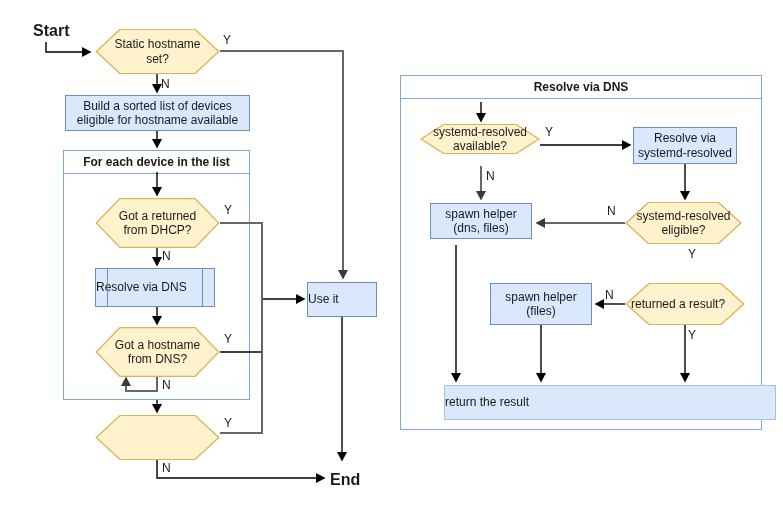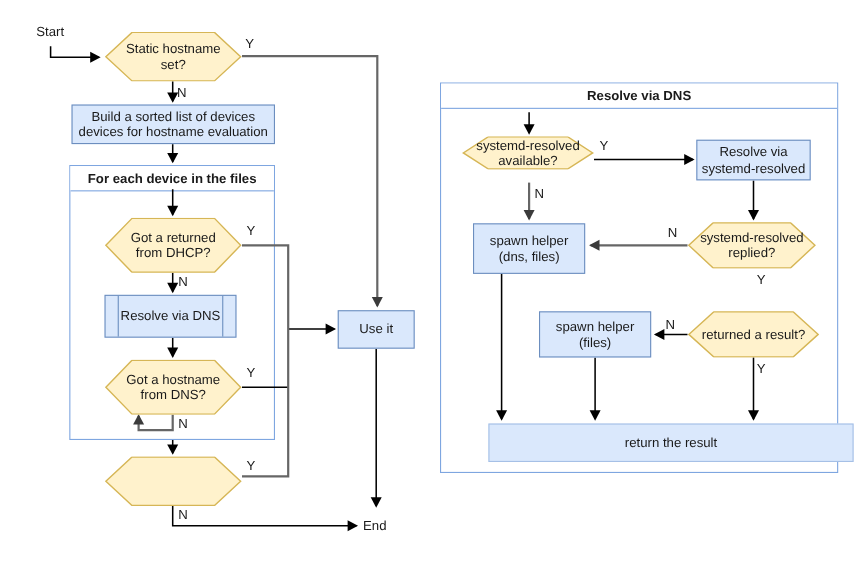--- a/index.html
+++ b/index.html
@@ -2,47 +2,47 @@
 <html><head>
 <meta charset="utf-8">
 <style>
   html,body { margin:0; padding:0; background:#ffffff; }
   #canvas {
     position:relative; width:783px; height:516px; overflow:hidden;
     font-family:"Liberation Sans", sans-serif; color:#1a1a1a; background:#ffffff;
   }
   svg.wires { position:absolute; left:0; top:0; z-index:2; }
   .node {
-    position:absolute; display:flex; align-items:center; justify-content:center;
+    position:absolute; display:flex; align-items:center; justify-content:flex-start;
     text-align:center; font-size:12px; line-height:1.18; z-index:3; box-sizing:border-box;
   }
   .hex svg.shape { position:absolute; inset:0; width:100%; height:100%; }
   .hex .lbl { position:relative; z-index:1; padding:0 12px; }
   .rect { background:#DAE8FC; border:1px solid #6C8EBF; }
   .rect.light { border-color:#a6c0e6; }
   .subproc { background:#DAE8FC; border:1px solid #6C8EBF; }
   .subproc .bar { position:absolute; top:0; bottom:0; width:0; border-left:1px solid #6C8EBF; }
   .subproc .bar.l { left:11px; }
   .subproc .bar.r { right:11px; }
   .container { position:absolute; border:1.5px solid #7EA6E0; background:transparent; z-index:1; box-sizing:border-box; }
   .container .title {
     position:absolute; left:0; right:0; top:0; height:22px; background:#ffffff;
     border-bottom:1.5px solid #7EA6E0; font-weight:bold; font-size:12px;
     display:flex; align-items:center; justify-content:center; z-index:1;
   }
   .elbl { position:absolute; font-size:12px; z-index:4; }
-  .tlbl { position:absolute; font-size:12px; z-index:4; }
+  .tlbl { position:absolute; font-size:16px; z-index:4;font-weight:bold; }
 </style>
 </head>
 <body>
 
 <div id="canvas">
 
   <div class="container" style="left:63px;top:150px;width:187px;height:250px;">
-    <div class="title">For each device in the files</div>
+    <div class="title">For each device in the list</div>
   </div>
   <div class="container" style="left:400px;top:75px;width:362px;height:355px;">
     <div class="title">Resolve via DNS</div>
   </div>
 
   <svg class="wires" width="783" height="516">
     <defs>
       <marker id="ab" markerUnits="userSpaceOnUse" markerWidth="12" markerHeight="12" refX="9" refY="6" orient="auto">
         <path d="M1,1 L10.5,6 L1,11 z" fill="#000000"></path>
       </marker>
@@ -111,49 +111,49 @@
     <svg class="shape" viewBox="0 0 100 100" preserveAspectRatio="none">
       <polygon points="20,1 80,1 99,50 80,99 20,99 1,50" fill="#FFF2CC" stroke="#D6B656" stroke-width="1.3" vector-effect="non-scaling-stroke"></polygon>
     </svg>
     <span class="lbl" style="padding:0 8px;">systemd-resolved available?</span>
   </div>
 
   <div class="node hex" style="left:625px;top:202px;width:117px;height:42px;">
     <svg class="shape" viewBox="0 0 100 100" preserveAspectRatio="none">
       <polygon points="20,1 80,1 99,50 80,99 20,99 1,50" fill="#FFF2CC" stroke="#D6B656" stroke-width="1.3" vector-effect="non-scaling-stroke"></polygon>
     </svg>
-    <span class="lbl" style="padding:0 8px;">systemd-resolved replied?</span>
+    <span class="lbl" style="padding:0 8px;">systemd-resolved eligible?</span>
   </div>
 
   <div class="node hex" style="left:625px;top:283px;width:120px;height:42px;">
     <svg class="shape" viewBox="0 0 100 100" preserveAspectRatio="none">
       <polygon points="20,1 80,1 99,50 80,99 20,99 1,50" fill="#FFF2CC" stroke="#D6B656" stroke-width="1.3" vector-effect="non-scaling-stroke"></polygon>
     </svg>
     <span class="lbl" style="padding:0 6px;">returned a result?</span>
   </div>
 
   <div class="node rect" style="left:65px;top:95px;width:185px;height:36px;">
-    <span class="lbl">Build a sorted list of devices devices for hostname evaluation</span>
+    <span class="lbl">Build a sorted list of devices eligible for hostname available</span>
   </div>
 
   <div class="node subproc" style="left:95px;top:268px;width:120px;height:39px;">
     <div class="bar l"></div>
     <div class="bar r"></div>
     <span class="lbl">Resolve via DNS</span>
   </div>
 
   <div class="node rect" style="left:307px;top:282px;width:70px;height:35px;">
     <span class="lbl">Use it</span>
   </div>
 
   <div class="node rect" style="left:633px;top:127px;width:104px;height:37px;">
     <span class="lbl">Resolve via systemd-resolved</span>
   </div>
 
-  <div class="node rect" style="left:430px;top:203px;width:102px;height:46px;">
+  <div class="node rect" style="left:430px;top:203px;width:102px;height:36px;">
     <span class="lbl">spawn helper (dns, files)</span>
   </div>
 
   <div class="node rect" style="left:490px;top:283px;width:102px;height:42px;">
     <span class="lbl">spawn helper (files)</span>
   </div>
 
   <div class="node rect light" style="left:420px;top:385px;width:332px;height:35px;margin-left:24px;">
     <span class="lbl">return the result</span>
   </div>

